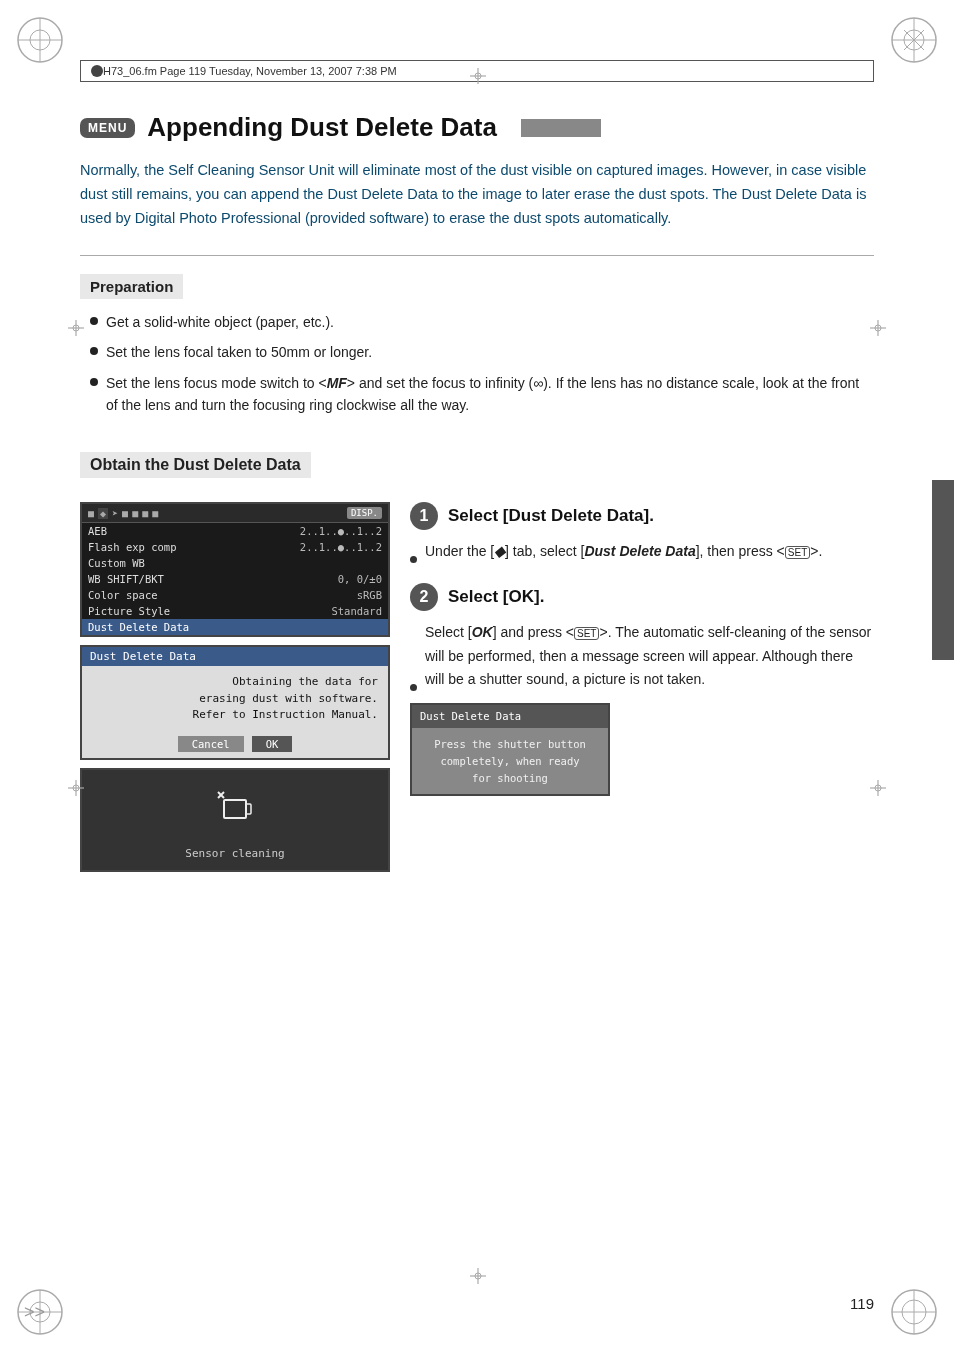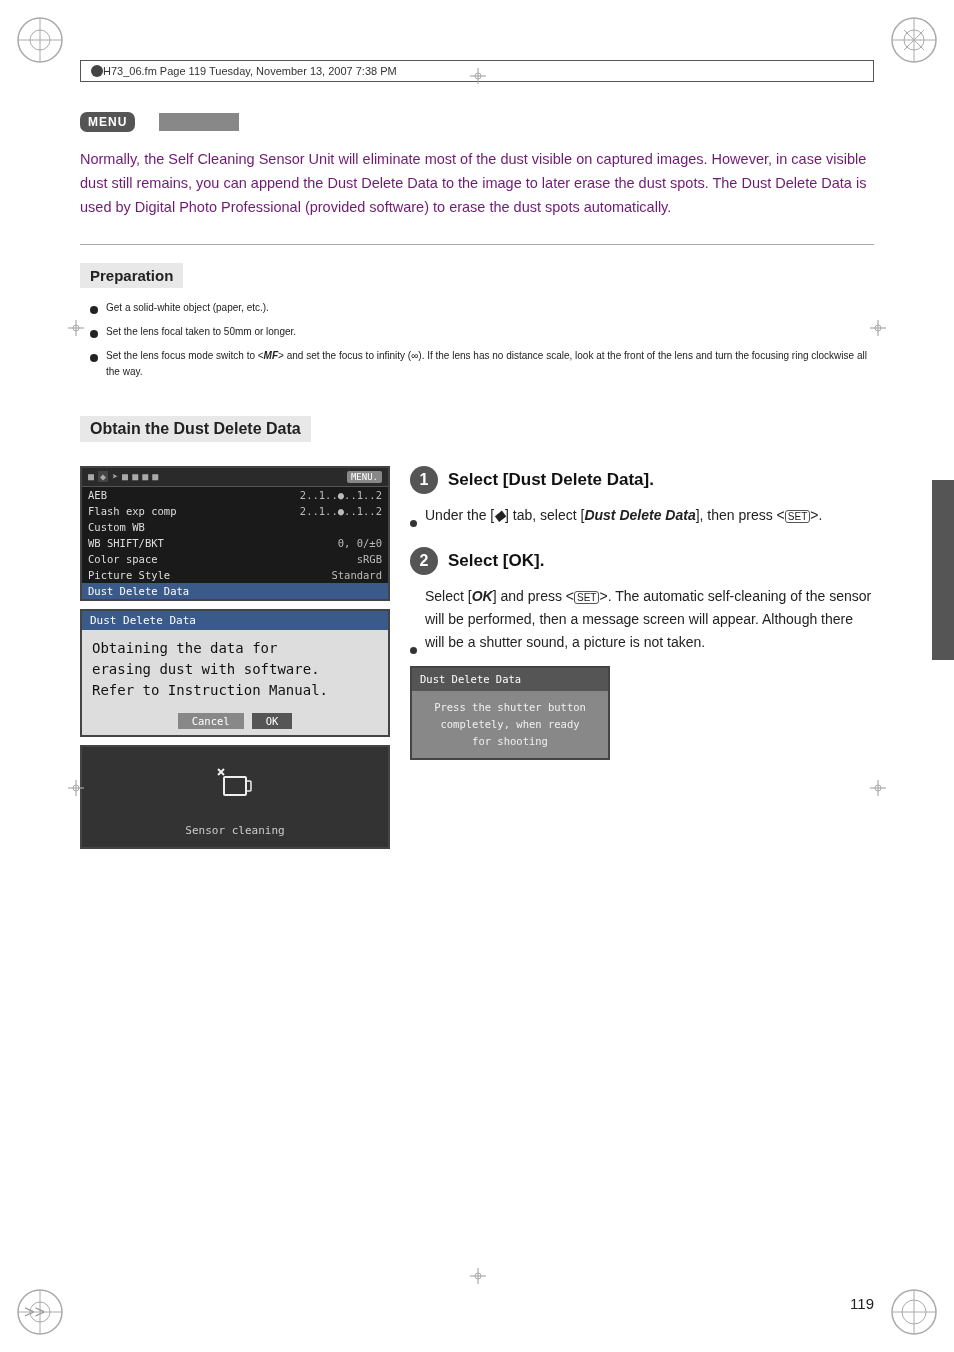--- a/index.html
+++ b/index.html
@@ -81,21 +81,21 @@
       height: 18px;
       background: #888;
       margin-left: 12px;
       max-width: 80px;
     }
 
     
     .intro-text {
       font-size: 14.5px;
       line-height: 1.65;
-      color: #701a75;
+      color: #0c4a6e;
       margin-bottom: 24px;
     }
 
     
     .divider {
       border: none;
       border-top: 1px solid #aaa;
       margin-bottom: 18px;
     }
 
@@ -117,21 +117,21 @@
     .bullet-list {
       list-style: none;
       padding: 0;
       margin: 0 0 0 10px;
     }
     .bullet-list li {
       display: flex;
       align-items: flex-start;
       gap: 8px;
       margin-bottom: 8px;
-      font-size: 10px;
+      font-size: 14px;
       line-height: 1.6;
       color: #222;
     }
     .bullet-list li .dot {
       width: 8px;
       height: 8px;
       background: #222;
       border-radius: 50%;
       margin-top: 6px;
       flex-shrink: 0;
@@ -204,23 +204,24 @@
       font-family: monospace;
     }
     .dialog-title {
       background: #3a5a8a;
       color: #fff;
       padding: 3px 8px;
       font-size: 11px;
     }
     .dialog-body {
       padding: 8px 10px;
-      font-size: 14px;
+      font-size: 11px;
       line-height: 1.5;
       color: #111;
+      text-align: right;
     }
     .dialog-updated {
       text-align: right;
       font-size: 10.5px;
       padding: 2px 10px 4px;
       color: #111;
     }
     .dialog-buttons {
       display: flex;
       gap: 8px;
@@ -447,20 +448,21 @@
       </svg>
   </div>
 
   <div class="header-bar">
     <div class="bullet"></div>
     <span>H73_06.fm  Page 119  Tuesday, November 13, 2007  7:38 PM</span>
   </div>
 
   <div class="section-title">
     <div class="menu-icon-box">MENU</div>
+    <h1>Appending Dust Delete Data</h1>
     <div class="title-bar-right"></div>
   </div>
 
   <p class="intro-text">Normally, the Self Cleaning Sensor Unit will eliminate most of the dust visible on captured images. However, in case visible dust still remains, you can append the Dust Delete Data to the image to later erase the dust spots. The Dust Delete Data is used by Digital Photo Professional (provided software) to erase the dust spots automatically.</p>
 
   <hr class="divider">
 
   <div class="sub-section">
     <div class="sub-heading">Preparation</div>
     <ul class="bullet-list">
@@ -490,21 +492,21 @@
           <div class="camera-screen-header">
             <div style="display:flex; gap:4px; align-items:center;">
               <span style="color:#aaa; font-size:10px;">■</span>
               <span style="color:#aaa; font-size:10px; background:#444; padding:0 2px;">◆</span>
               <span style="color:#aaa; font-size:10px;">➤</span>
               <span style="color:#aaa; font-size:10px;">■</span>
               <span style="color:#aaa; font-size:10px;">■</span>
               <span style="color:#aaa; font-size:10px;">■</span>
               <span style="color:#aaa; font-size:10px;">■</span>
             </div>
-            <span class="disp-badge">MENU.</span>
+            <span class="disp-badge">DISP.</span>
           </div>
           <div class="camera-menu-row">
             <span class="row-label">AEB</span>
             <span class="row-value">2..1..●..1..2</span>
           </div>
           <div class="camera-menu-row">
             <span class="row-label">Flash exp comp</span>
             <span class="row-value">2..1..●..1..2</span>
           </div>
           <div class="camera-menu-row">

